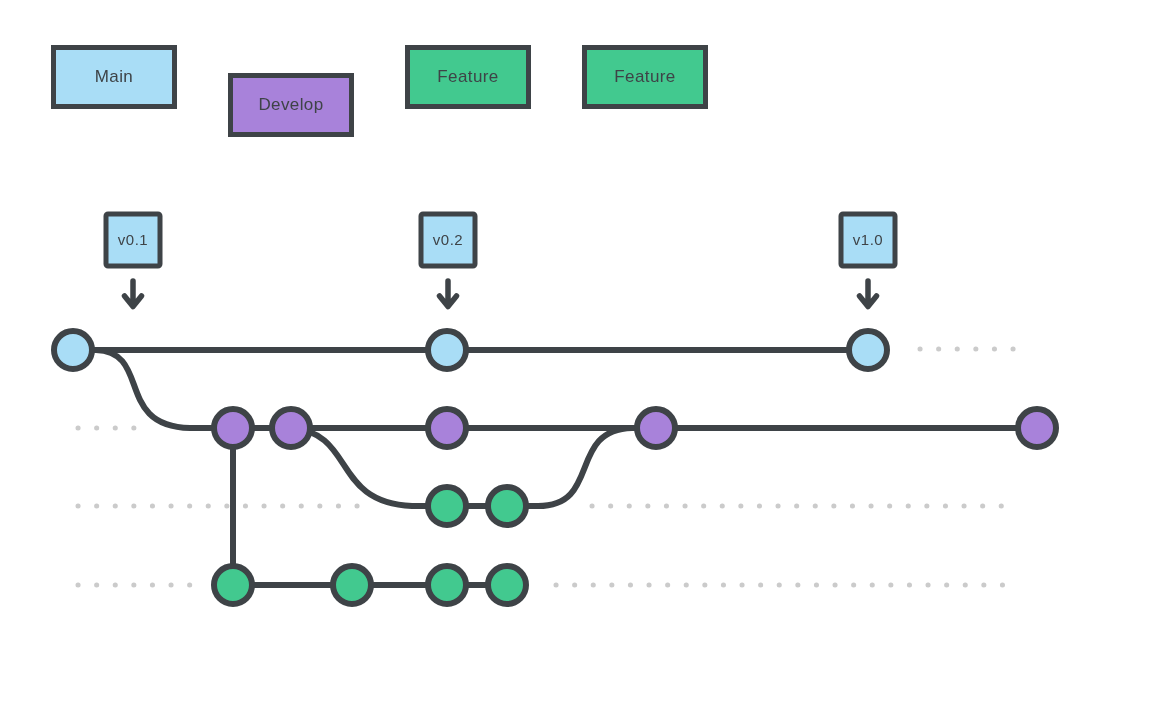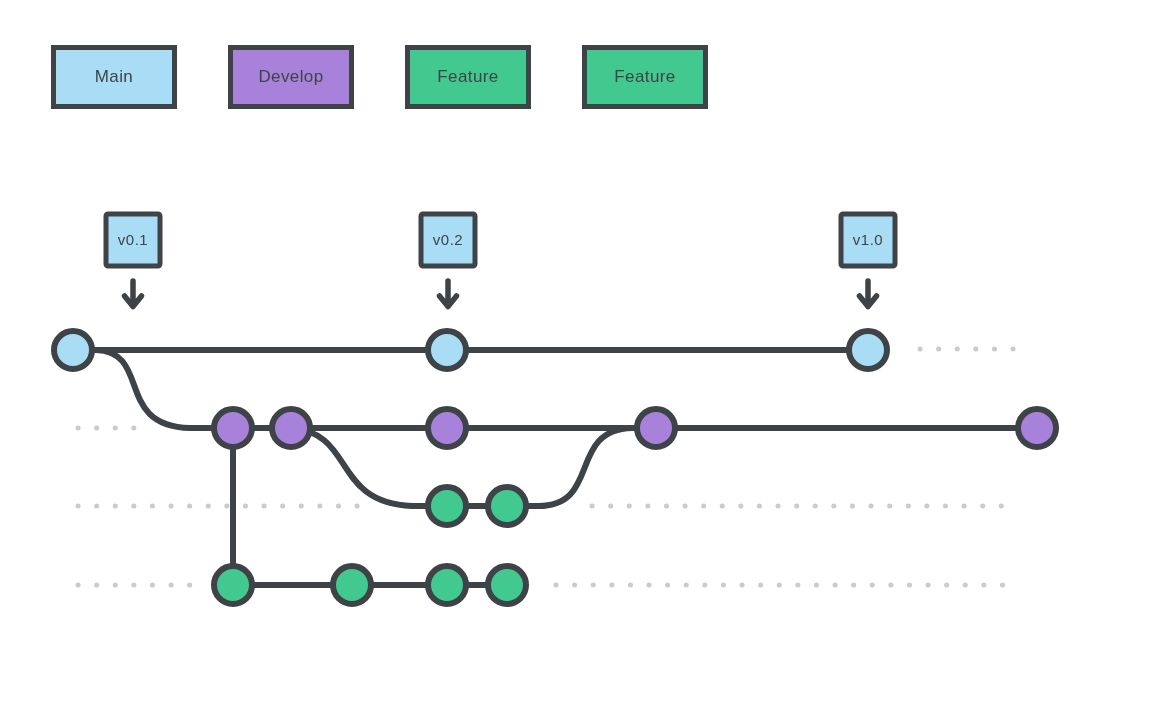--- a/index.html
+++ b/index.html
@@ -61,21 +61,21 @@
       <g>
         <rect x="841" y="214" width="54" height="52" rx="2" fill="#a9ddf6" stroke="#3e4347" stroke-width="5"></rect>
         <text x="868" y="245" text-anchor="middle" font-size="15" fill="#3e4347">v1.0</text>
         <path d="M 868 281 L 868 305 M 859.5 296 L 868 306.5 L 876.5 296" fill="none" stroke="#3e4347" stroke-width="5.5" stroke-linecap="round" stroke-linejoin="round"></path>
       </g>
     </svg>
   <div class="legend">
       <div class="legend-item" style="left: 51px; background: rgb(169, 221, 246); border-color: rgb(62, 67, 71); color: rgb(62, 67, 71);">
         <span>Main</span>
       </div>
-      <div class="legend-item" style="left: 228px; background: rgb(168, 130, 218); border-color: rgb(62, 67, 71); color: rgb(62, 67, 71);">
+      <div class="legend-item" style="left: 228px; background: rgb(168, 130, 218); border-color: rgb(62, 67, 71); color: rgb(62, 67, 71); margin-top: 28px;">
         <span>Develop</span>
       </div>
       <div class="legend-item" style="left: 405px; background: rgb(66, 201, 143); border-color: rgb(62, 67, 71); color: rgb(62, 67, 71);">
         <span>Feature</span>
       </div>
       <div class="legend-item" style="left: 582px; background: rgb(66, 201, 143); border-color: rgb(62, 67, 71); color: rgb(62, 67, 71);">
         <span>Feature</span>
       </div>
     </div>
 </div>

